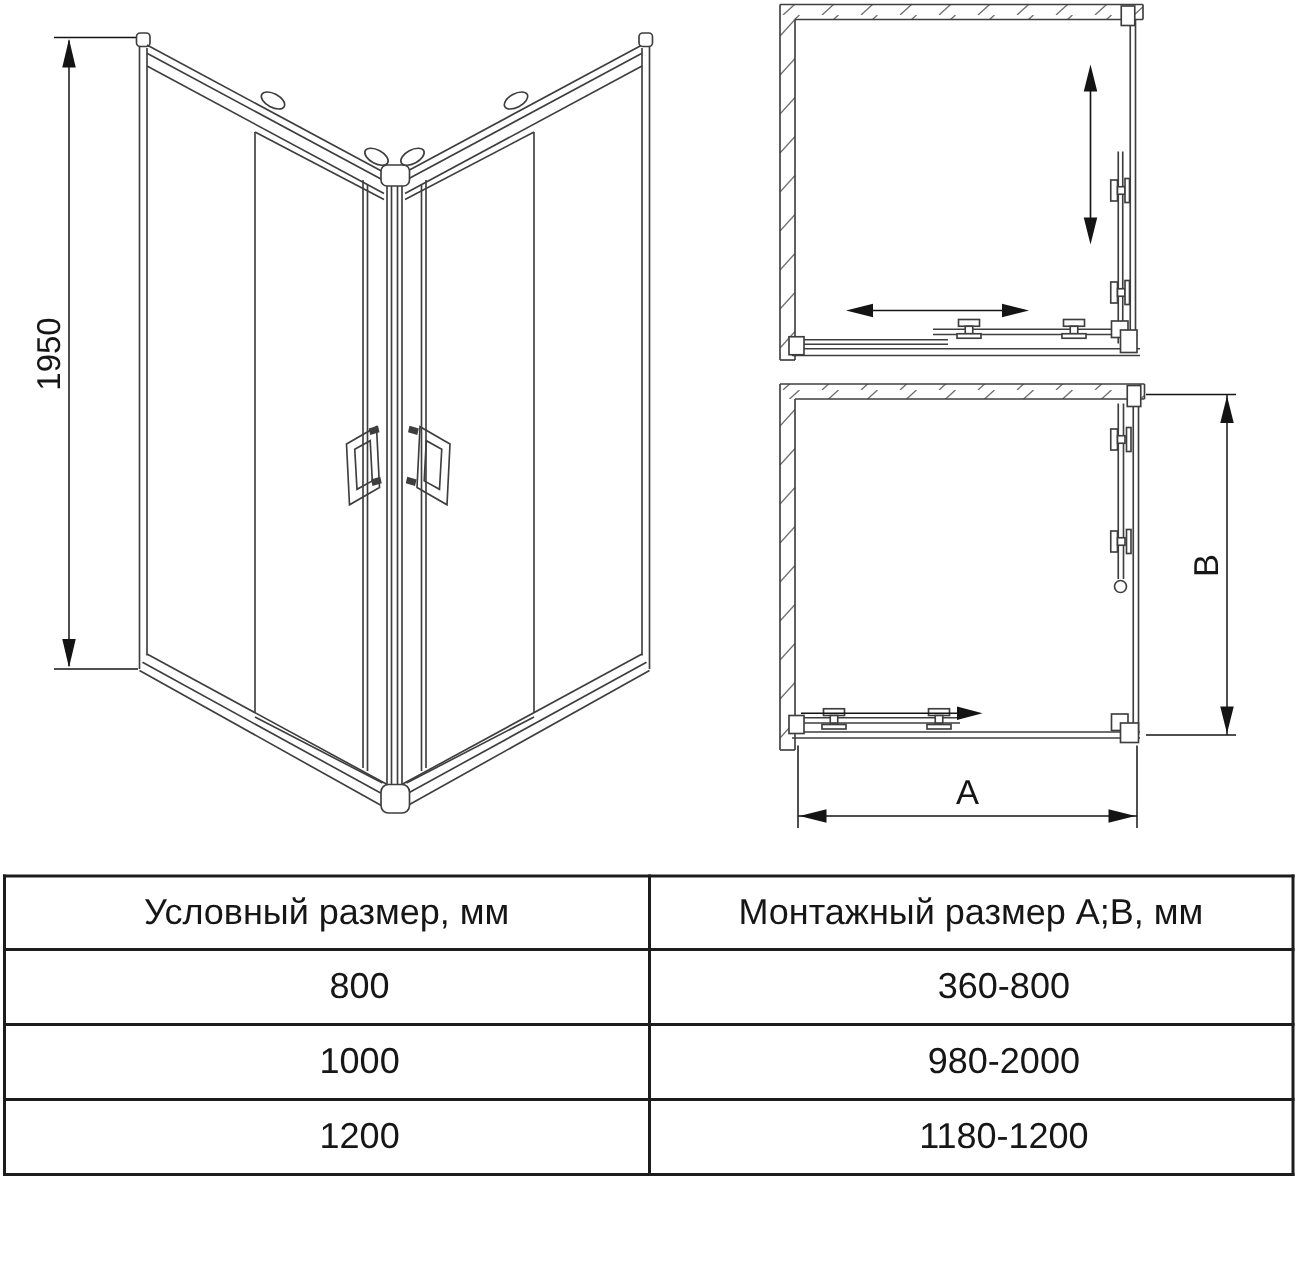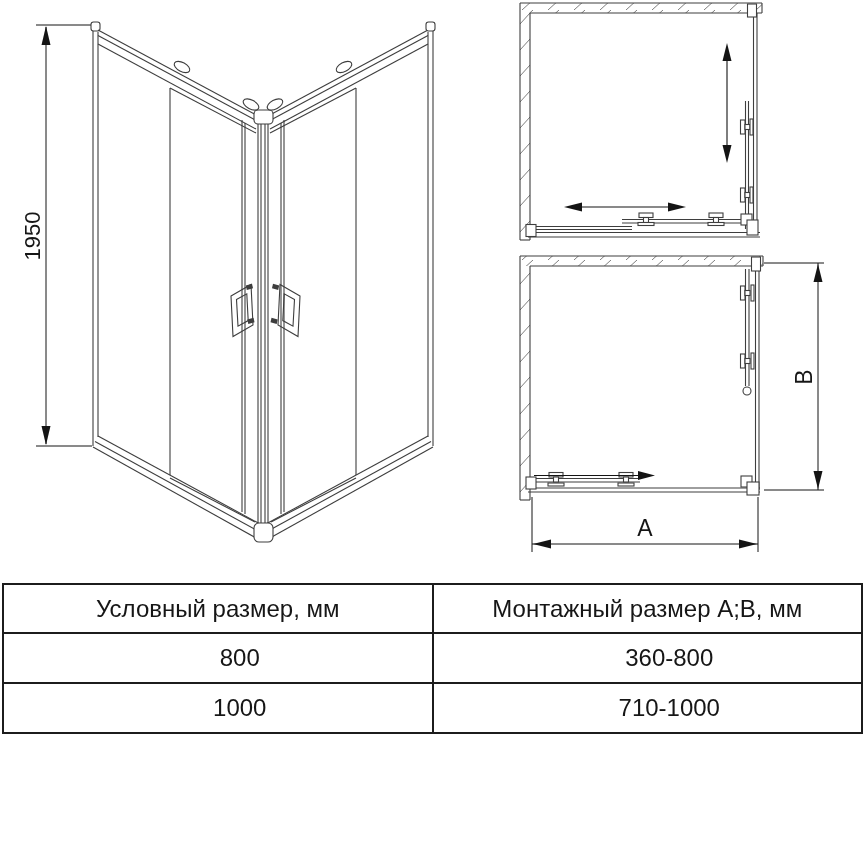--- a/index.html
+++ b/index.html
@@ -245,18 +245,22 @@
         <th>Монтажный размер А;В, мм</th>
       </tr>
     </thead>
     <tbody>
       <tr>
         <td>800</td>
         <td>360-800</td>
       </tr>
       <tr>
         <td>1000</td>
-        <td>710-1000</td>
+        <td>980-2000</td>
+      </tr>
+      <tr>
+        <td>1200</td>
+        <td>1180-1200</td>
       </tr>
     </tbody>
   </table>
 
 </div>
 
 </body></html>

